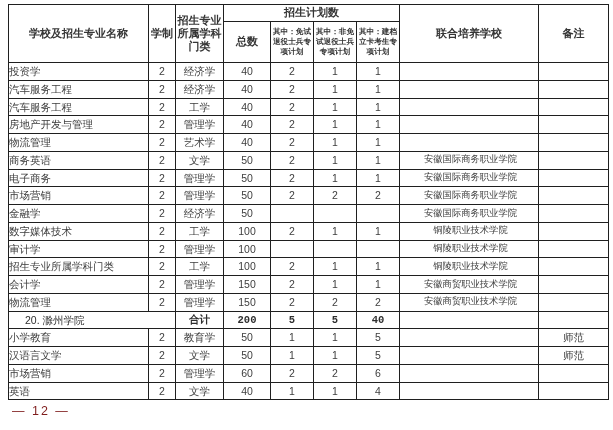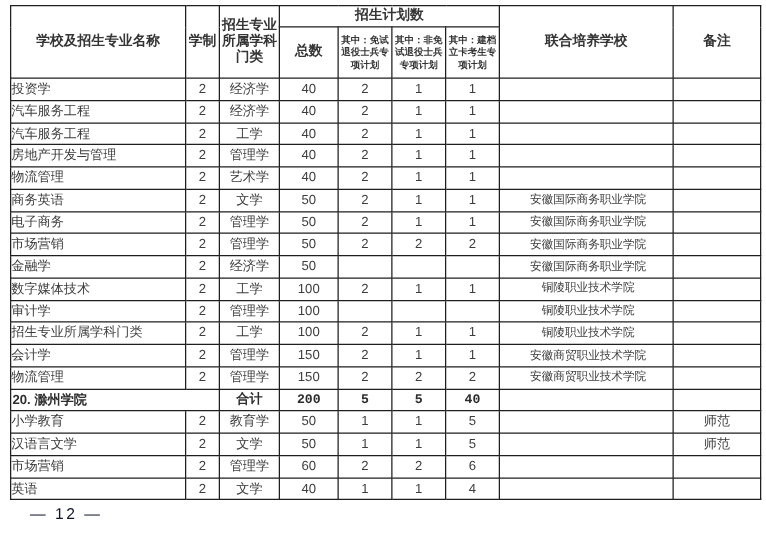--- a/index.html
+++ b/index.html
@@ -42,28 +42,28 @@
   }
   tbody tr { height: 17.75px; }
   tbody td {
     font-size: 10.5px;
     text-align: center;
     color: #3d3d3d;
     line-height: 1;
     white-space: nowrap;
   }
   tbody td.name  { text-align: left; }
-  tbody td.school-name { text-align: left; padding-left: 1px; font-weight: bold; color: #2e2e2e; }
+  tbody td.school-name { text-align: left; padding-left: 16px; font-weight: normal; color: #2e2e2e; }
   tbody td.joint { text-align: center; padding-left: 3px; font-size: 9.3px; }
   tbody td.b { font-weight: bold; color: #2e2e2e; font-family: Liberation Mono, monospace; }
 
   .page-footer {
-    position: absolute; left: 24px; top: 404px;
+    position: absolute; left: 12px; top: 404px;
     font-size: 12.5px;
-    color: #0f172a;
+    color: #7f1d1d;
     letter-spacing: 2px;
   }
 </style>
 </head>
 <body>
 
 <div class="sheet">
 
   <table class="adm">
     <colgroup>

